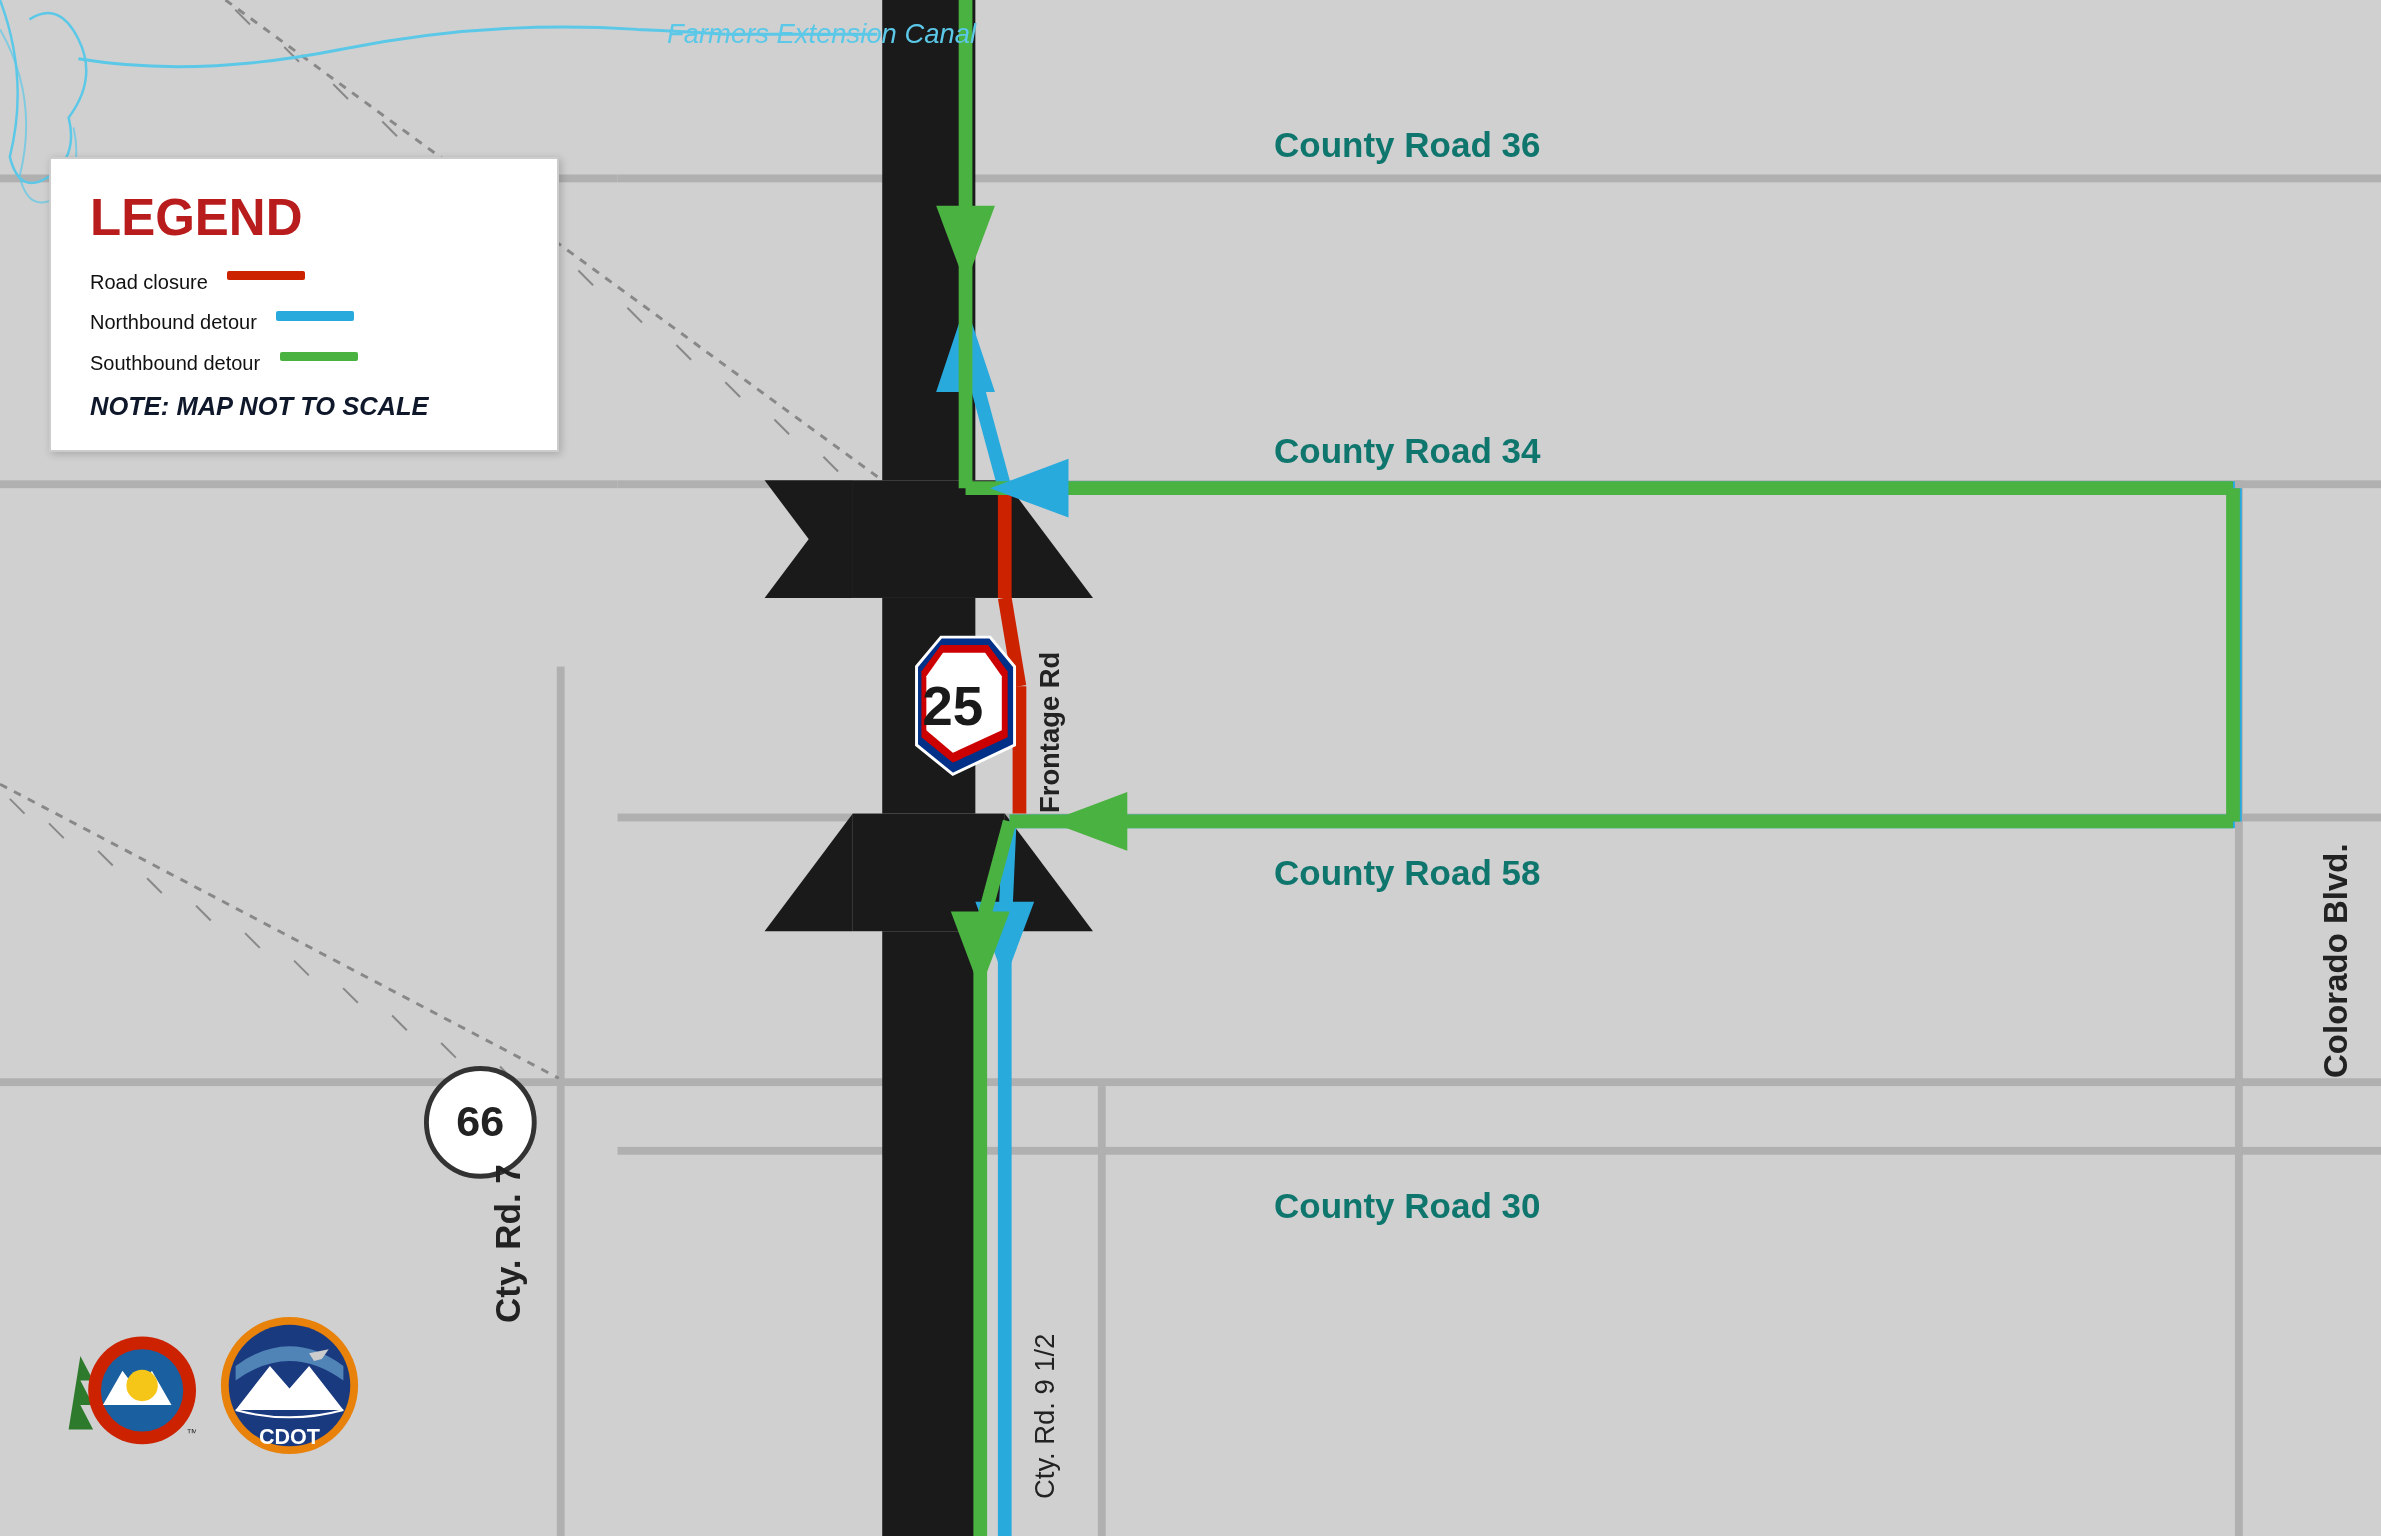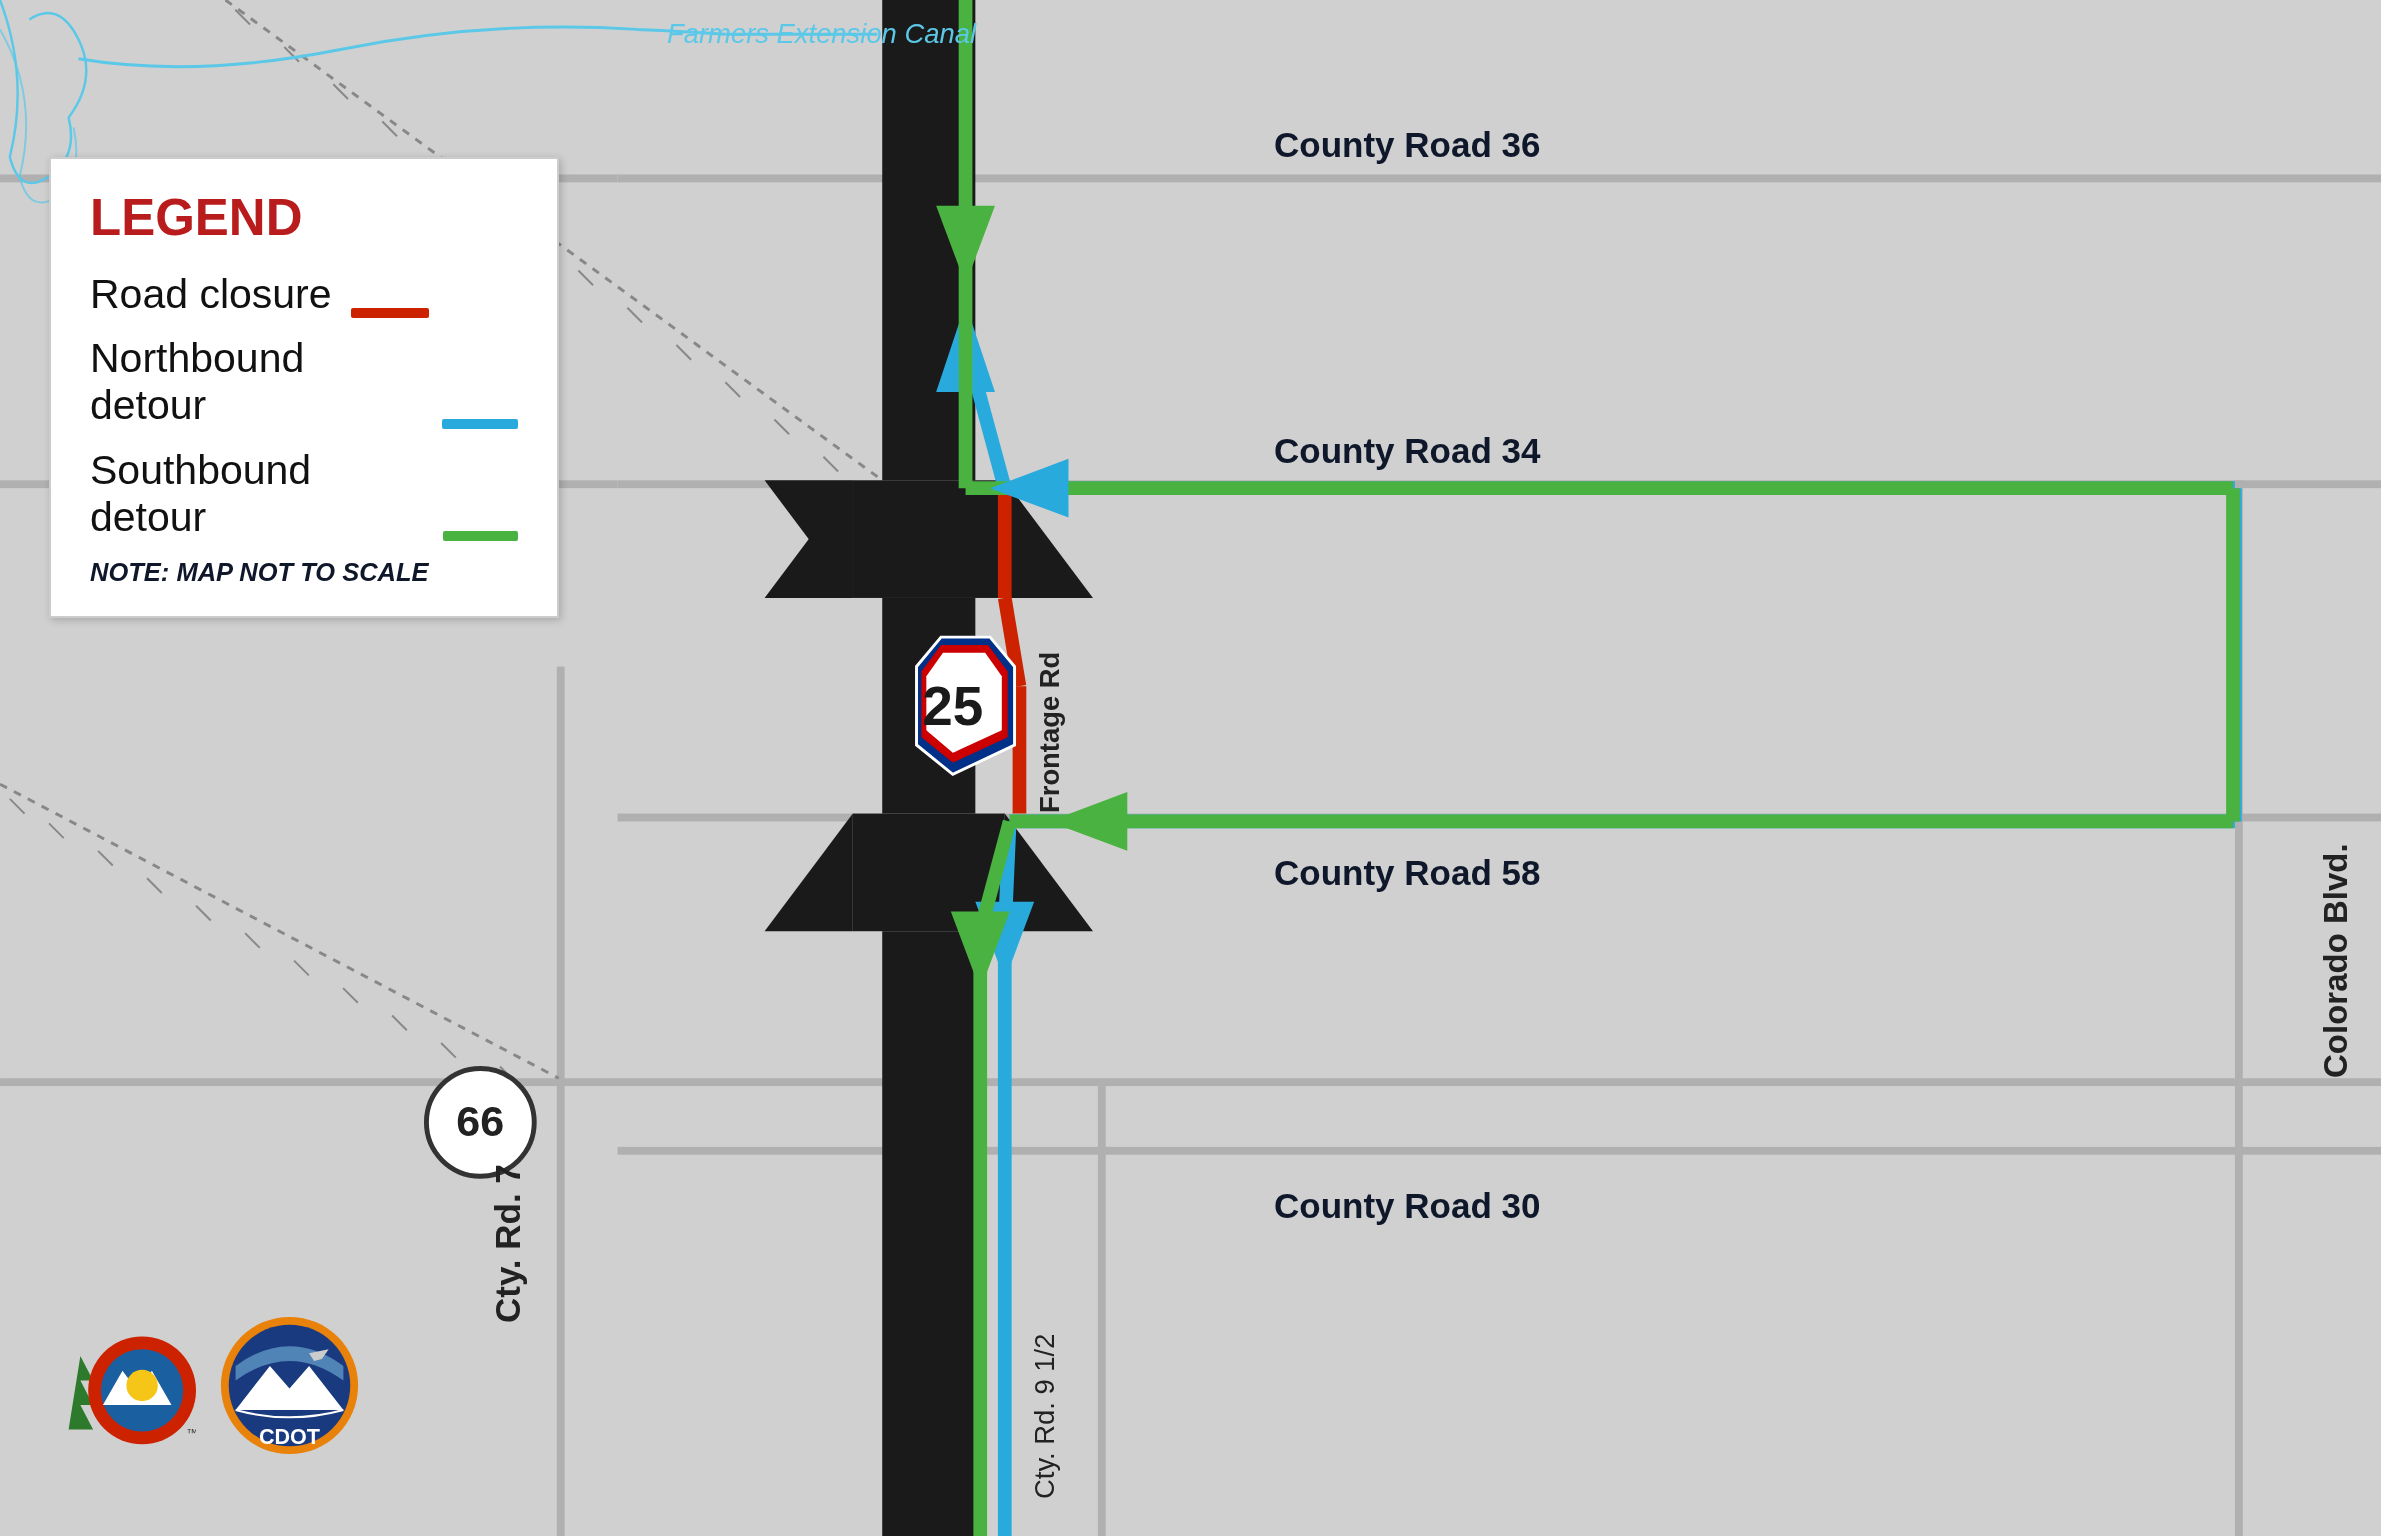--- a/index.html
+++ b/index.html
@@ -18,21 +18,21 @@
       height: 1537px;
       position: relative;
       background: #d0d0d0;
     }
 
     
     .road-label {
       position: absolute;
       font-size: 35px;
       font-weight: 600;
-      color: #0f172a;
+      color: #0f766e;
       white-space: nowrap;
     }
     .road-label-italic {
       position: absolute;
       font-size: 27.4px;
       font-style: italic;
       color: #5bc8e8;
       white-space: nowrap;
     }
     .road-label-vertical {
@@ -68,23 +68,23 @@
       box-shadow: 2px 2px 7.8px rgba(0,0,0,0.2);
     }
     .legend-title {
       font-size: 51px;
       font-weight: 900;
       color: #b91c1c;
       margin-bottom: 23.5px;
     }
     .legend-item {
       display: flex;
-      align-items: flex-end;
+      align-items: flex-start;
       margin-bottom: 17.6px;
-      font-size: 41px;
+      font-size: 20px;
       color: #111;
     }
     .legend-line {
       width: 78px;
       height: 9.8px;
       margin-left: 19.6px;
       border-radius: 2px;
     }
     .legend-note {
       font-size: 25.5px;

